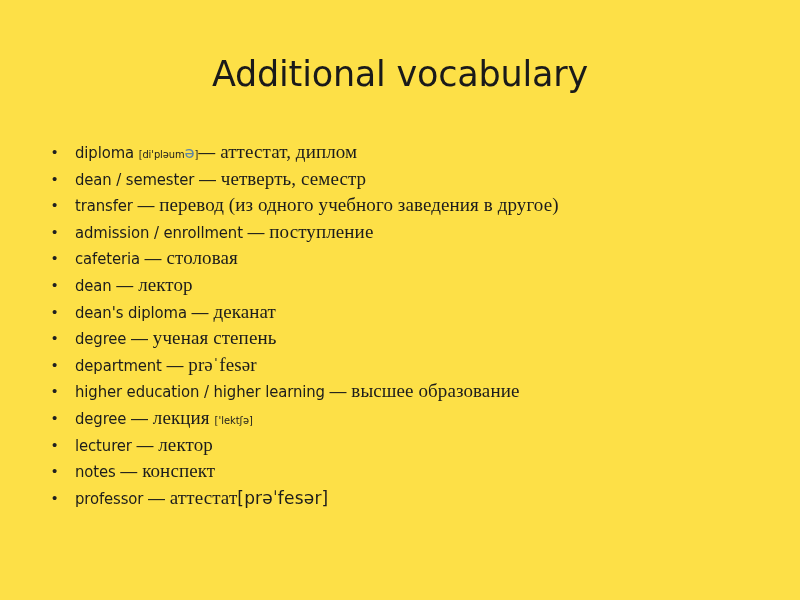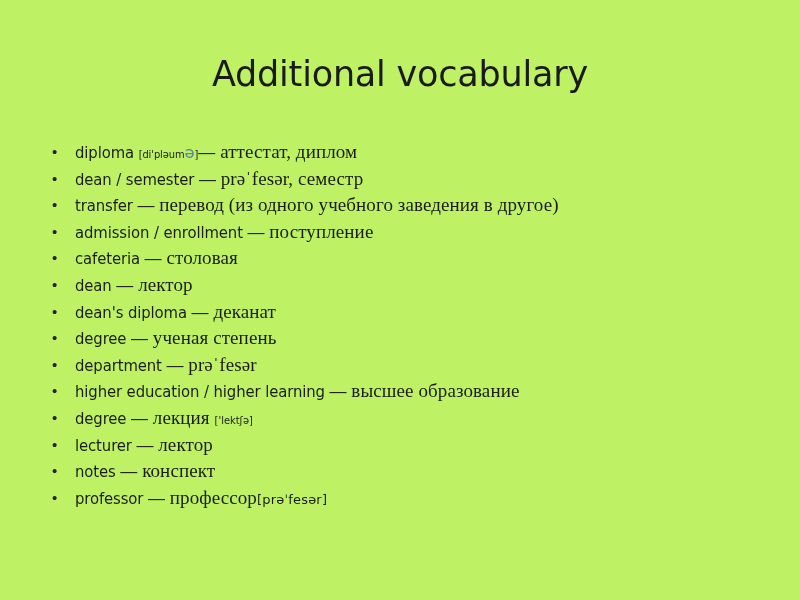--- a/index.html
+++ b/index.html
@@ -10,21 +10,21 @@
     width: 800px;
     height: 600px;
     background: #ffffff;
     font-family: "Liberation Sans", sans-serif;
     overflow: hidden;
   }
   .slide {
     position: relative;
     width: 800px;
     height: 600px;
-    background: #bef264;
+    background: #fde047;
   }
   .slide-title {
     position: absolute;
     top: 52px;
     left: 0;
     width: 800px;
     text-align: center;
     font-family: "DejaVu Sans", "Liberation Sans", sans-serif;
     font-size: 35px;
     font-weight: 400;
@@ -73,21 +73,21 @@
     letter-spacing: 0.1px;
   }
   
   .ipa {
     font-family: "DejaVu Sans Condensed", "Liberation Sans Narrow", "DejaVu Sans", sans-serif;
     font-size: 11px;
   }
   
   .ipa-wide {
     font-family: "DejaVu Sans", sans-serif;
-    font-size: 13px;
+    font-size: 17px;
     letter-spacing: 0.2px;
   }
   
   .schwa-alt {
     color: #5b84a6;
     font-family: "DejaVu Sans", sans-serif;
   }
   .dash {
     font-family: "Liberation Sans", "DejaVu Sans", sans-serif;
   }
@@ -101,21 +101,21 @@
 
   <ul class="bullet-list">
 
     <li class="bullet-item">
       <span class="bullet-dot">•</span>
       <span class="lat">diploma</span><span class="lat"> <span class="ipa">[di'pl</span><span class="ipa">əum</span><span class="schwa-alt">ə</span><span class="ipa">]</span></span><span class="dash">—</span><span class="cyr"> аттестат, диплом</span>
     </li>
 
     <li class="bullet-item">
       <span class="bullet-dot">•</span>
-      <span class="lat">dean / semester </span><span class="dash">—</span><span class="cyr"> prəˈfesər, семестр</span>
+      <span class="lat">dean / semester </span><span class="dash">—</span><span class="cyr"> четверть, семестр</span>
     </li>
 
     <li class="bullet-item">
       <span class="bullet-dot">•</span>
       <span class="lat">transfer </span><span class="dash">—</span><span class="cyr"> перевод (из одного учебного заведения в другое)</span>
     </li>
 
     <li class="bullet-item">
       <span class="bullet-dot">•</span>
       <span class="lat">admission / enrollment </span><span class="dash">—</span><span class="cyr"> поступление</span>
@@ -161,17 +161,17 @@
       <span class="lat">lecturer </span><span class="dash">—</span><span class="cyr"> лектор</span>
     </li>
 
     <li class="bullet-item">
       <span class="bullet-dot">•</span>
       <span class="lat">notes </span><span class="dash">—</span><span class="cyr"> конспект</span>
     </li>
 
     <li class="bullet-item">
       <span class="bullet-dot">•</span>
-      <span class="lat">professor </span><span class="dash">—</span><span class="cyr"> профессор</span><span class="ipa-wide">[prəˈfesər]</span>
+      <span class="lat">professor </span><span class="dash">—</span><span class="cyr"> аттестат</span><span class="ipa-wide">[prəˈfesər]</span>
     </li>
 
   </ul>
 </div>
 
 </body></html>

